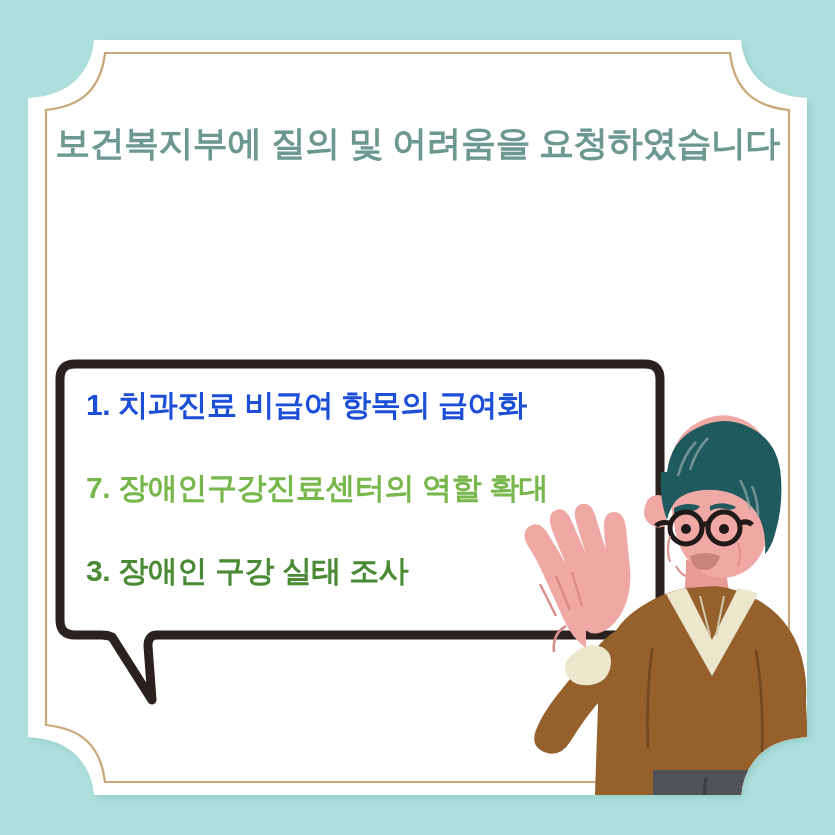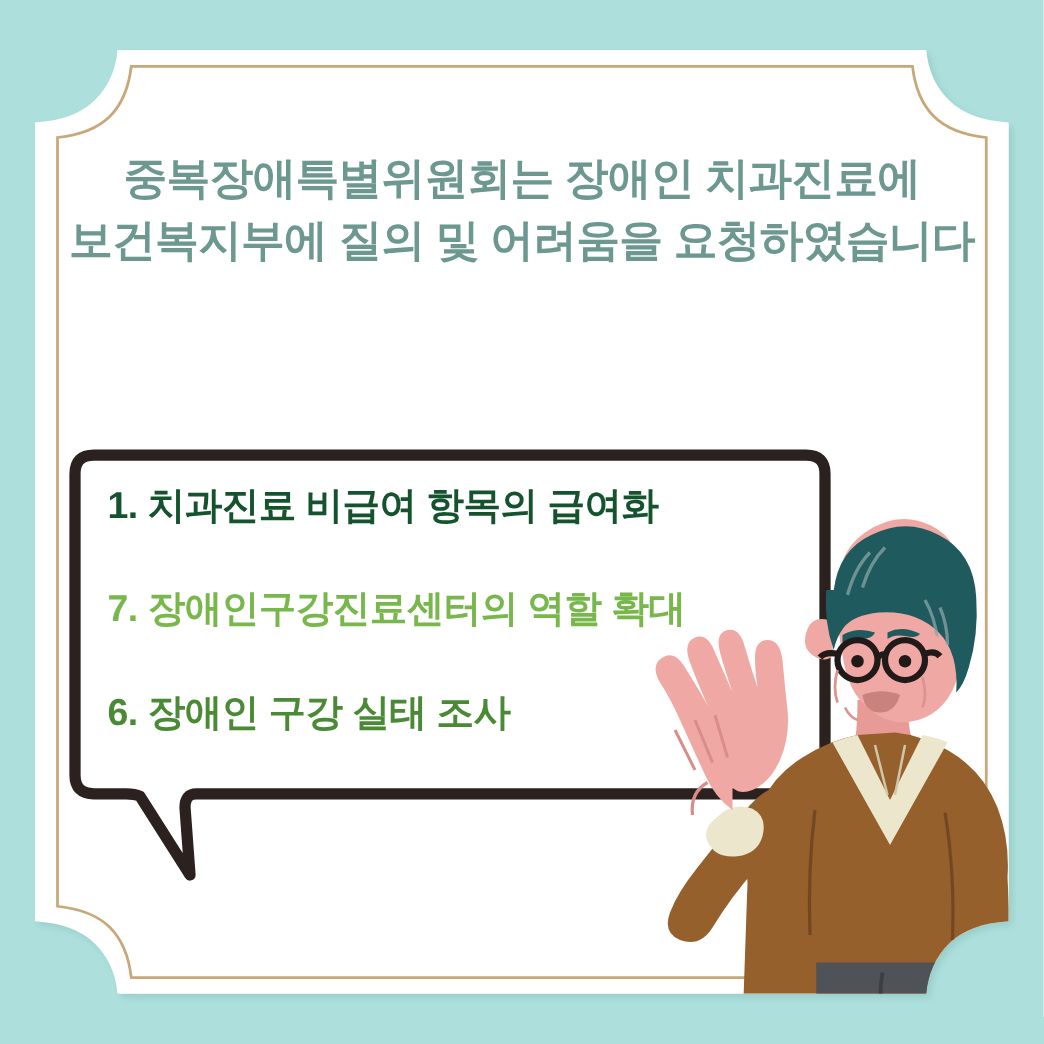--- a/index.html
+++ b/index.html
@@ -102,21 +102,20 @@
              L 789 725
              Q 761 728 747 742
              Q 733 756 730 782
              L 105 782
              Q 102 756 88 742
              Q 74 728 46 725
              Z"></path>
   </svg>
 
   <div id="headline">
-    <span class="hl">중복장애특별위원회는 장애인 치과진료에</span>
     <span class="hl">보건복지부에 질의 및 어려움을 요청하였습니다</span>
   </div>
 
   <svg id="bubble-svg" viewBox="0 0 835 835">
     <path fill="#ffffff" stroke="#2b211e" stroke-width="9" stroke-linejoin="round" stroke-linecap="round" d="M 75 364
              L 645 364
              Q 660 364 660 379
              L 660 620
              Q 660 635 645 635
              L 157 635
@@ -124,23 +123,23 @@
              L 152 700
              L 112 637
              Q 108 635 101 635
              L 75 635
              Q 60 635 60 620
              L 60 379
              Q 60 364 75 364 Z"></path>
   </svg>
 
   <div id="bubble-list">
-    <div class="li" style="color:#14532d">1. 치과진료 비급여 항목의 급여화</div>
+    <div class="li" style="color:#1d4ed8">1. 치과진료 비급여 항목의 급여화</div>
     <div class="li" style="color:#78b74c">7. 장애인구강진료센터의 역할 확대</div>
-    <div class="li" style="color:#4a8a35">6. 장애인 구강 실태 조사</div>
+    <div class="li" style="color:#4a8a35">3. 장애인 구강 실태 조사</div>
   </div>
 
   <svg id="person" viewBox="0 0 835 835">
     <defs>
       <clipPath id="cardclip">
         <path d="M 28 98 Q 60 96 76 80 Q 92 64 94 40 L 741 40
                  Q 743 64 759 80 Q 775 96 807 98 L 807 737
                  Q 775 739 759 755 Q 743 771 741 795 L 94 795
                  Q 92 771 76 755 Q 60 739 28 737 Z"></path>
       </clipPath>

